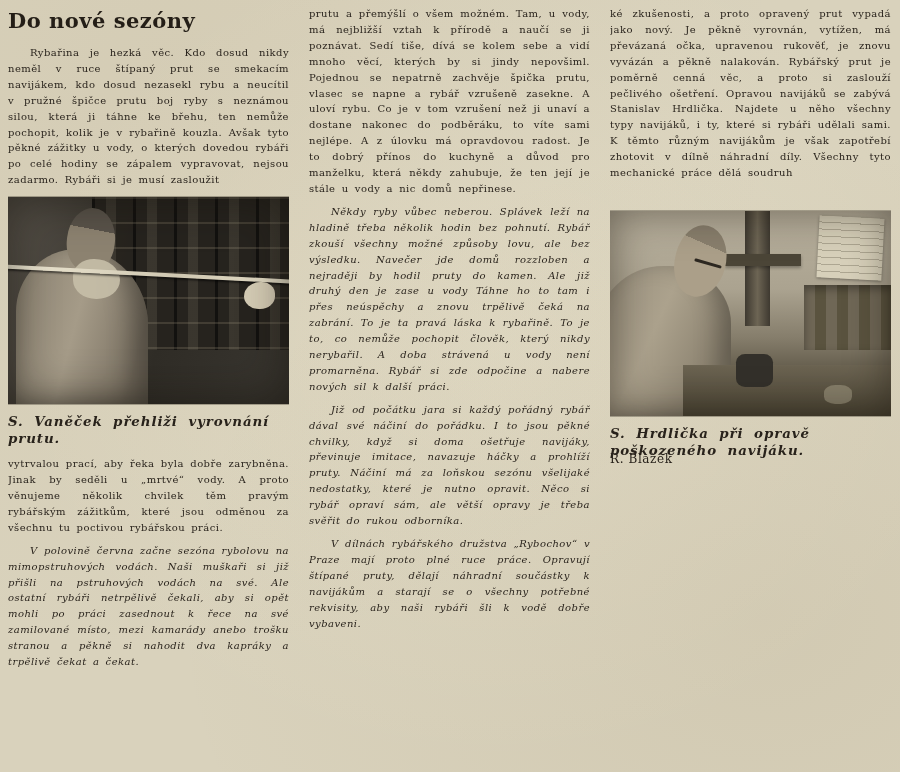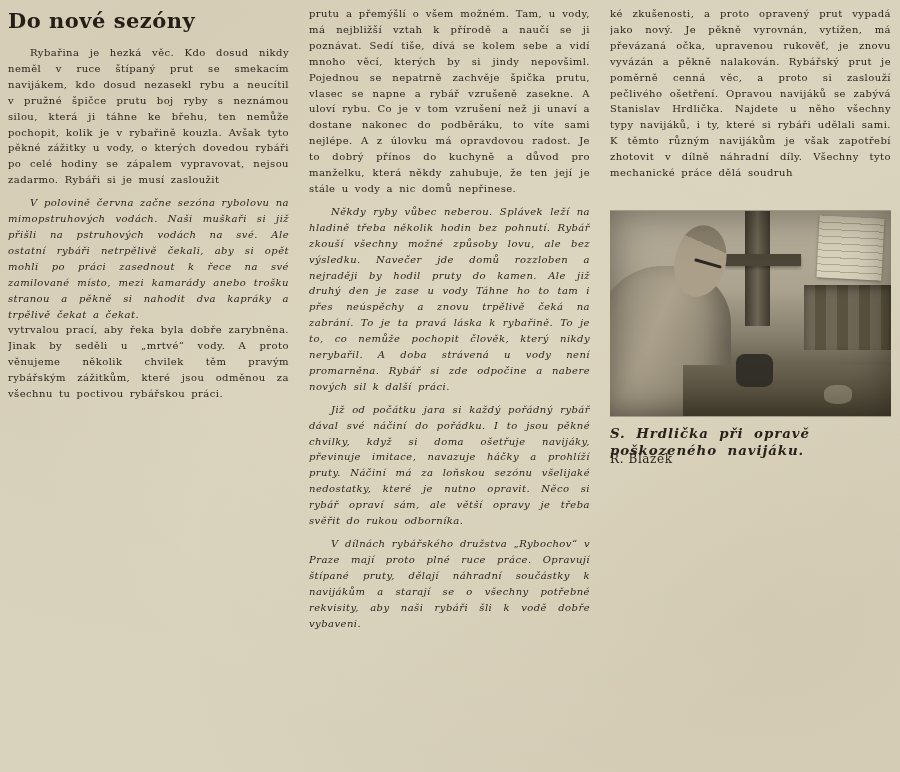--- a/index.html
+++ b/index.html
@@ -173,23 +173,35 @@
 </style>
 </head>
 <body>
 
 <div class="page">
 
   <div class="col">
     <h1 class="title">Do nové sezóny</h1>
     <p class="para ind">Rybařina je hezká věc. Kdo dosud nikdy neměl v ruce štípaný prut se smekacím navijákem, kdo dosud nezasekl rybu a neucítil v pružné špičce prutu boj ryby s neznámou silou, která ji táhne ke břehu, ten nemůže pochopit, kolik je v rybařině kouzla. Avšak tyto pěkné zážitky u vody, o kterých dovedou rybáři po celé hodiny se zápalem vypravovat, nejsou zadarmo. Rybáři si je musí zasloužit</p>
 
-
+    <figure>
+      <div class="photo photo1">
+        <div class="p1-cabinet"></div>
+        <div class="p1-body"></div>
+        <div class="p1-head"></div>
+        <div class="p1-collar"></div>
+        <div class="p1-rod"></div>
+        <div class="p1-hand"></div>
+        <div class="p1-vignette"></div>
+      </div>
+      <figcaption>S. Vaněček přehliži vyrovnání prutu.</figcaption>
+    </figure>
+
+    <p class="para">vytrvalou prací, aby řeka byla dobře zarybněna. Jinak by seděli u „mrtvé“ vody. A proto věnujeme několik chvilek těm pravým rybářským zážitkům, které jsou odměnou za všechnu tu poctivou rybářskou práci.</p>
     <p class="para ind gap">V polovině června začne sezóna rybolovu na mimopstruhových vodách. Naši muškaři si již přišli na pstruhových vodách na své. Ale ostatní rybáři netrpělivě čekali, aby si opět mohli po práci zasednout k řece na své zamilované místo, mezi kamarády anebo trošku stranou a pěkně si nahodit dva kapráky a trpělivě čekat a čekat.</p>
-    <p class="para">vytrvalou prací, aby řeka byla dobře zarybněna. Jinak by seděli u „mrtvé“ vody. A proto věnujeme několik chvilek těm pravým rybářským zážitkům, které jsou odměnou za všechnu tu poctivou rybářskou práci.</p>
 
   </div>
 
   <div class="col">
     <p class="para">prutu a přemýšlí o všem možném. Tam, u vody, má nejbližší vztah k přírodě a naučí se ji poznávat. Sedí tiše, dívá se kolem sebe a vidí mnoho věcí, kterých by si jindy nepovšiml. Pojednou se nepatrně zachvěje špička prutu, vlasec se napne a rybář vzrušeně zasekne. A uloví rybu. Co je v tom vzrušení než ji unaví a dostane nakonec do podběráku, to víte sami nejlépe. A z úlovku má opravdovou radost. Je to dobrý přínos do kuchyně a důvod pro manželku, která někdy zahubuje, že ten její je stále u vody a nic domů nepřinese.</p>
     <p class="para ind gap">Někdy ryby vůbec neberou. Splávek leží na hladině třeba několik hodin bez pohnutí. Rybář zkouší všechny možné způsoby lovu, ale bez výsledku. Navečer jde domů rozzloben a nejraději by hodil pruty do kamen. Ale již druhý den je zase u vody Táhne ho to tam i přes neúspěchy a znovu trpělivě čeká na zabrání. To je ta pravá láska k rybařině. To je to, co nemůže pochopit člověk, který nikdy nerybařil. A doba strávená u vody není promarněna. Rybář si zde odpočine a nabere nových sil k další práci.</p>
     <p class="para ind gap">Již od počátku jara si každý pořádný rybář dával své náčiní do pořádku. I to jsou pěkné chvilky, když si doma ošetřuje navijáky, převinuje imitace, navazuje háčky a prohlíží pruty. Náčiní má za loňskou sezónu všelijaké nedostatky, které je nutno opravit. Něco si rybář opraví sám, ale větší opravy je třeba svěřit do rukou odborníka.</p>
     <p class="para ind gap">V dílnách rybářského družstva „Rybochov“ v Praze mají proto plné ruce práce. Opravují štípané pruty, dělají náhradní součástky k navijákům a starají se o všechny potřebné rekvisity, aby naši rybáři šli k vodě dobře vybaveni.</p>
 
   </div>

